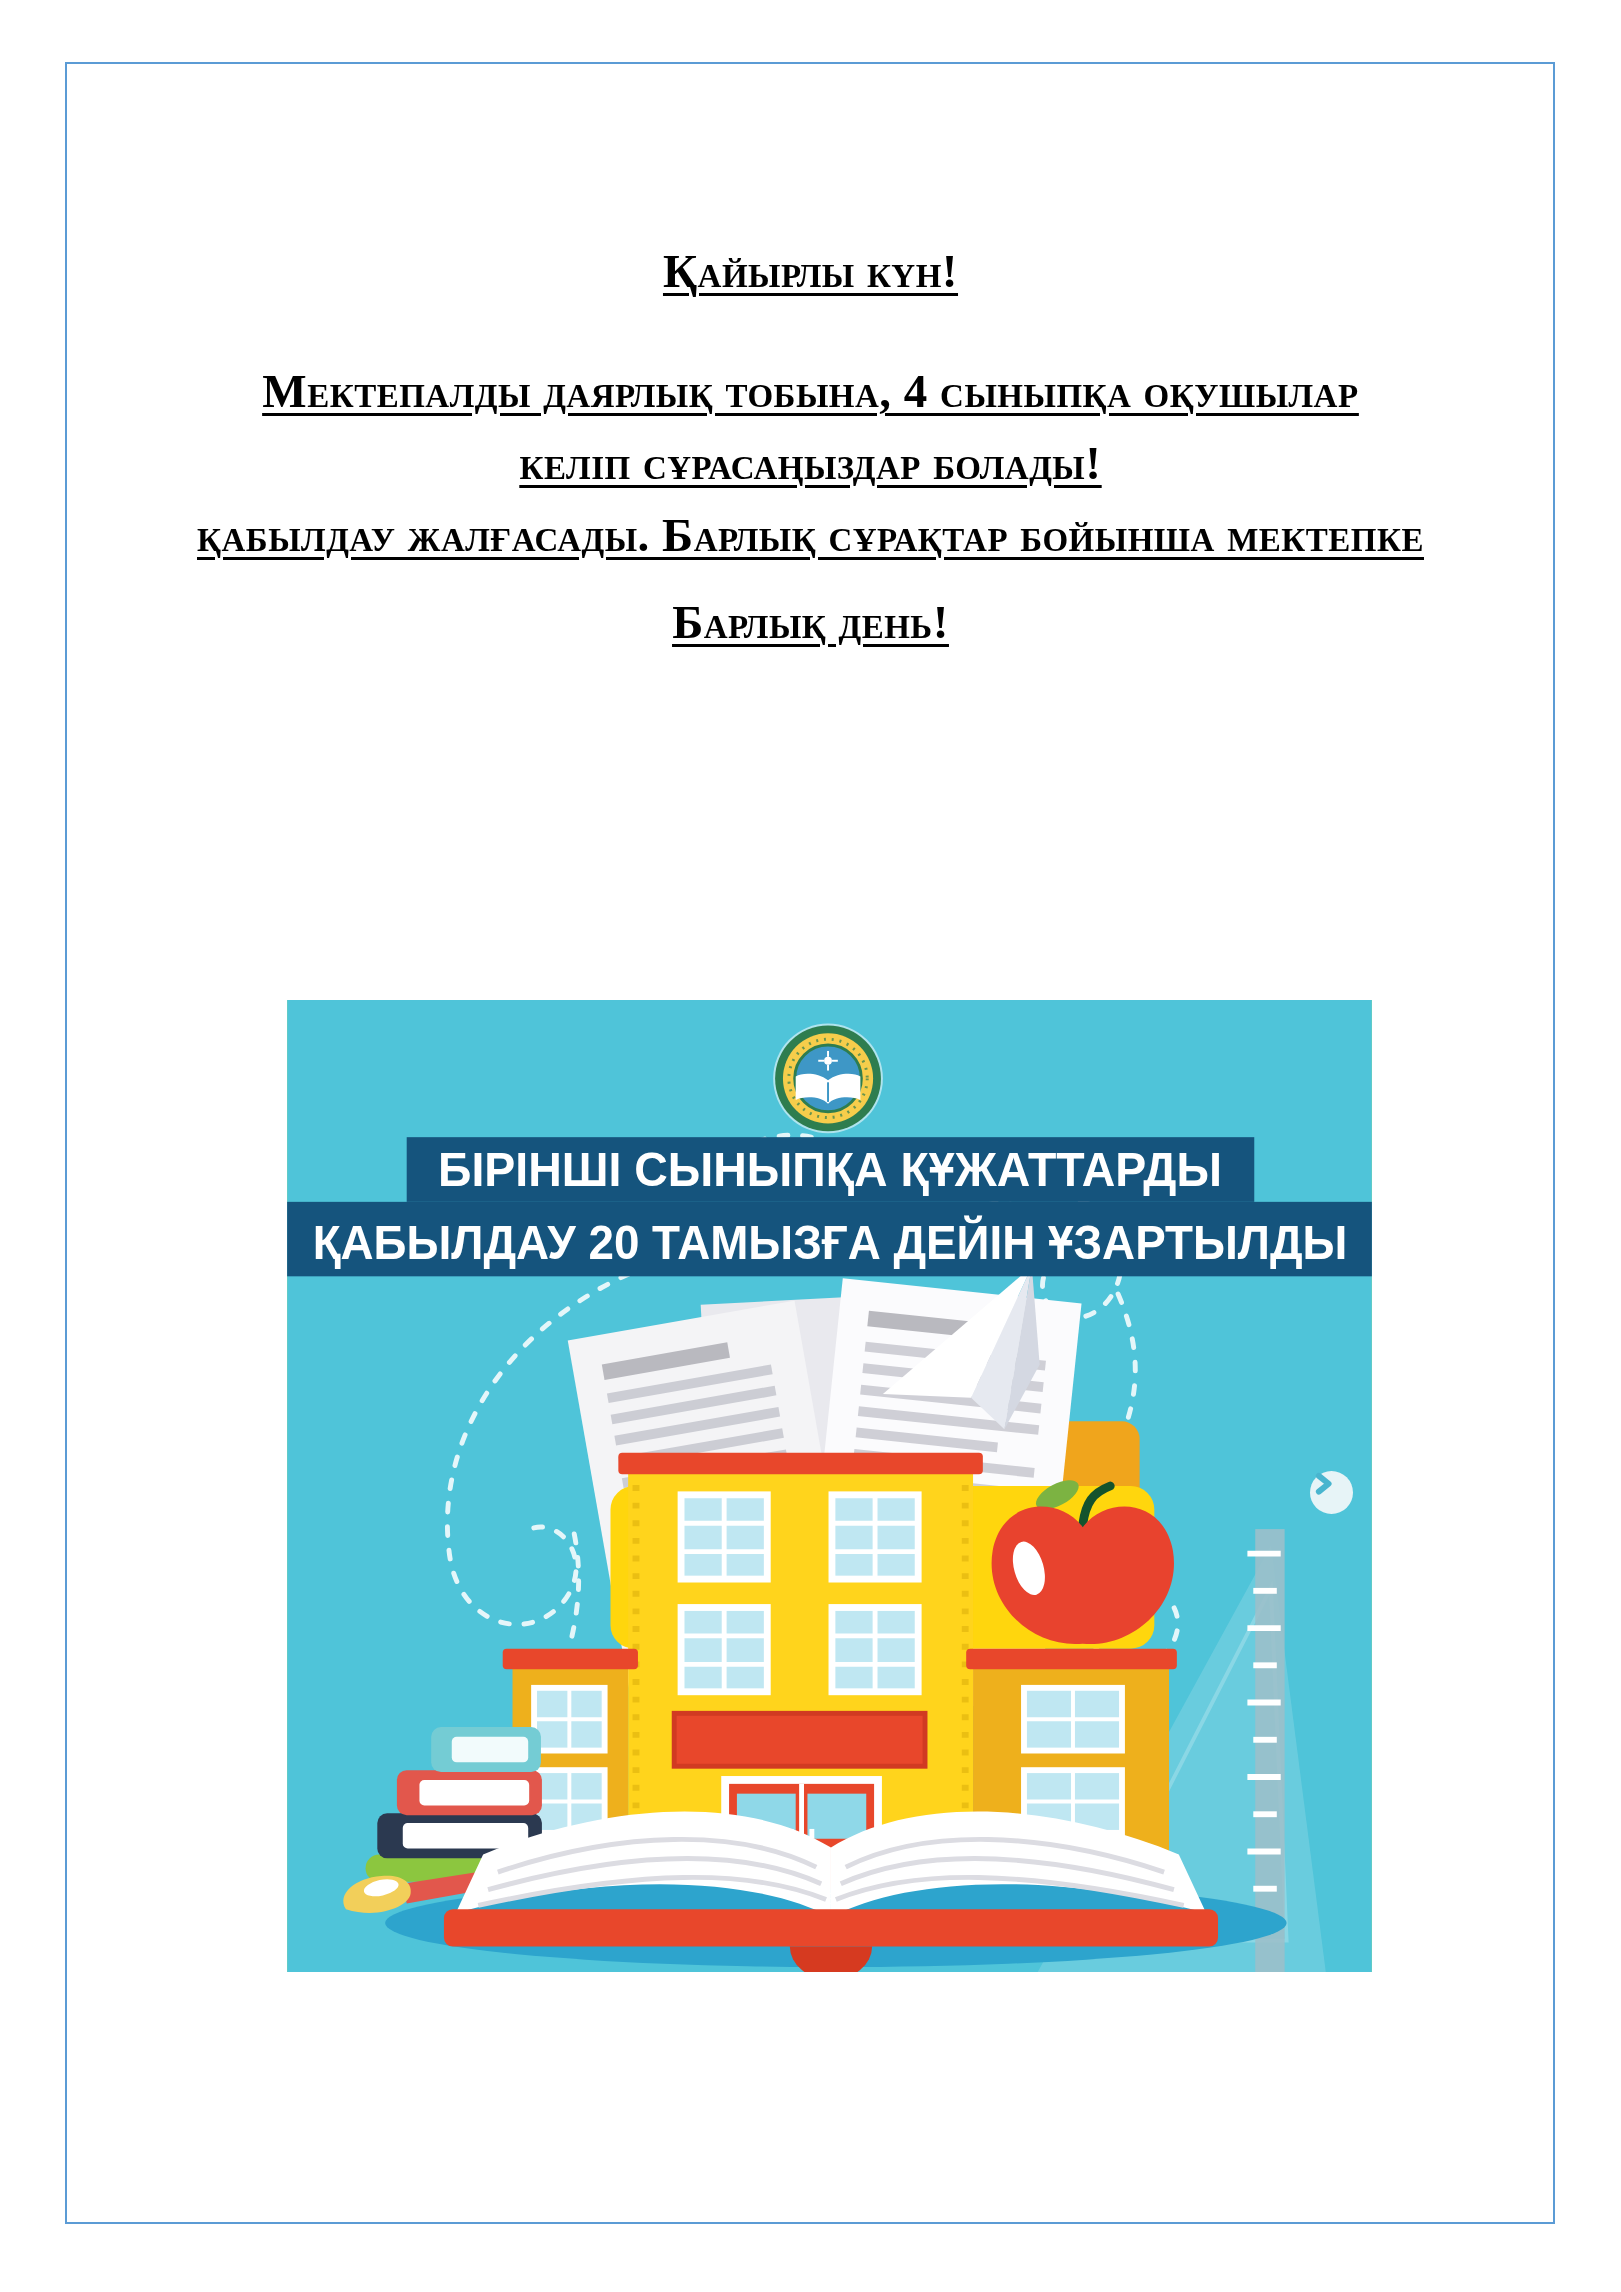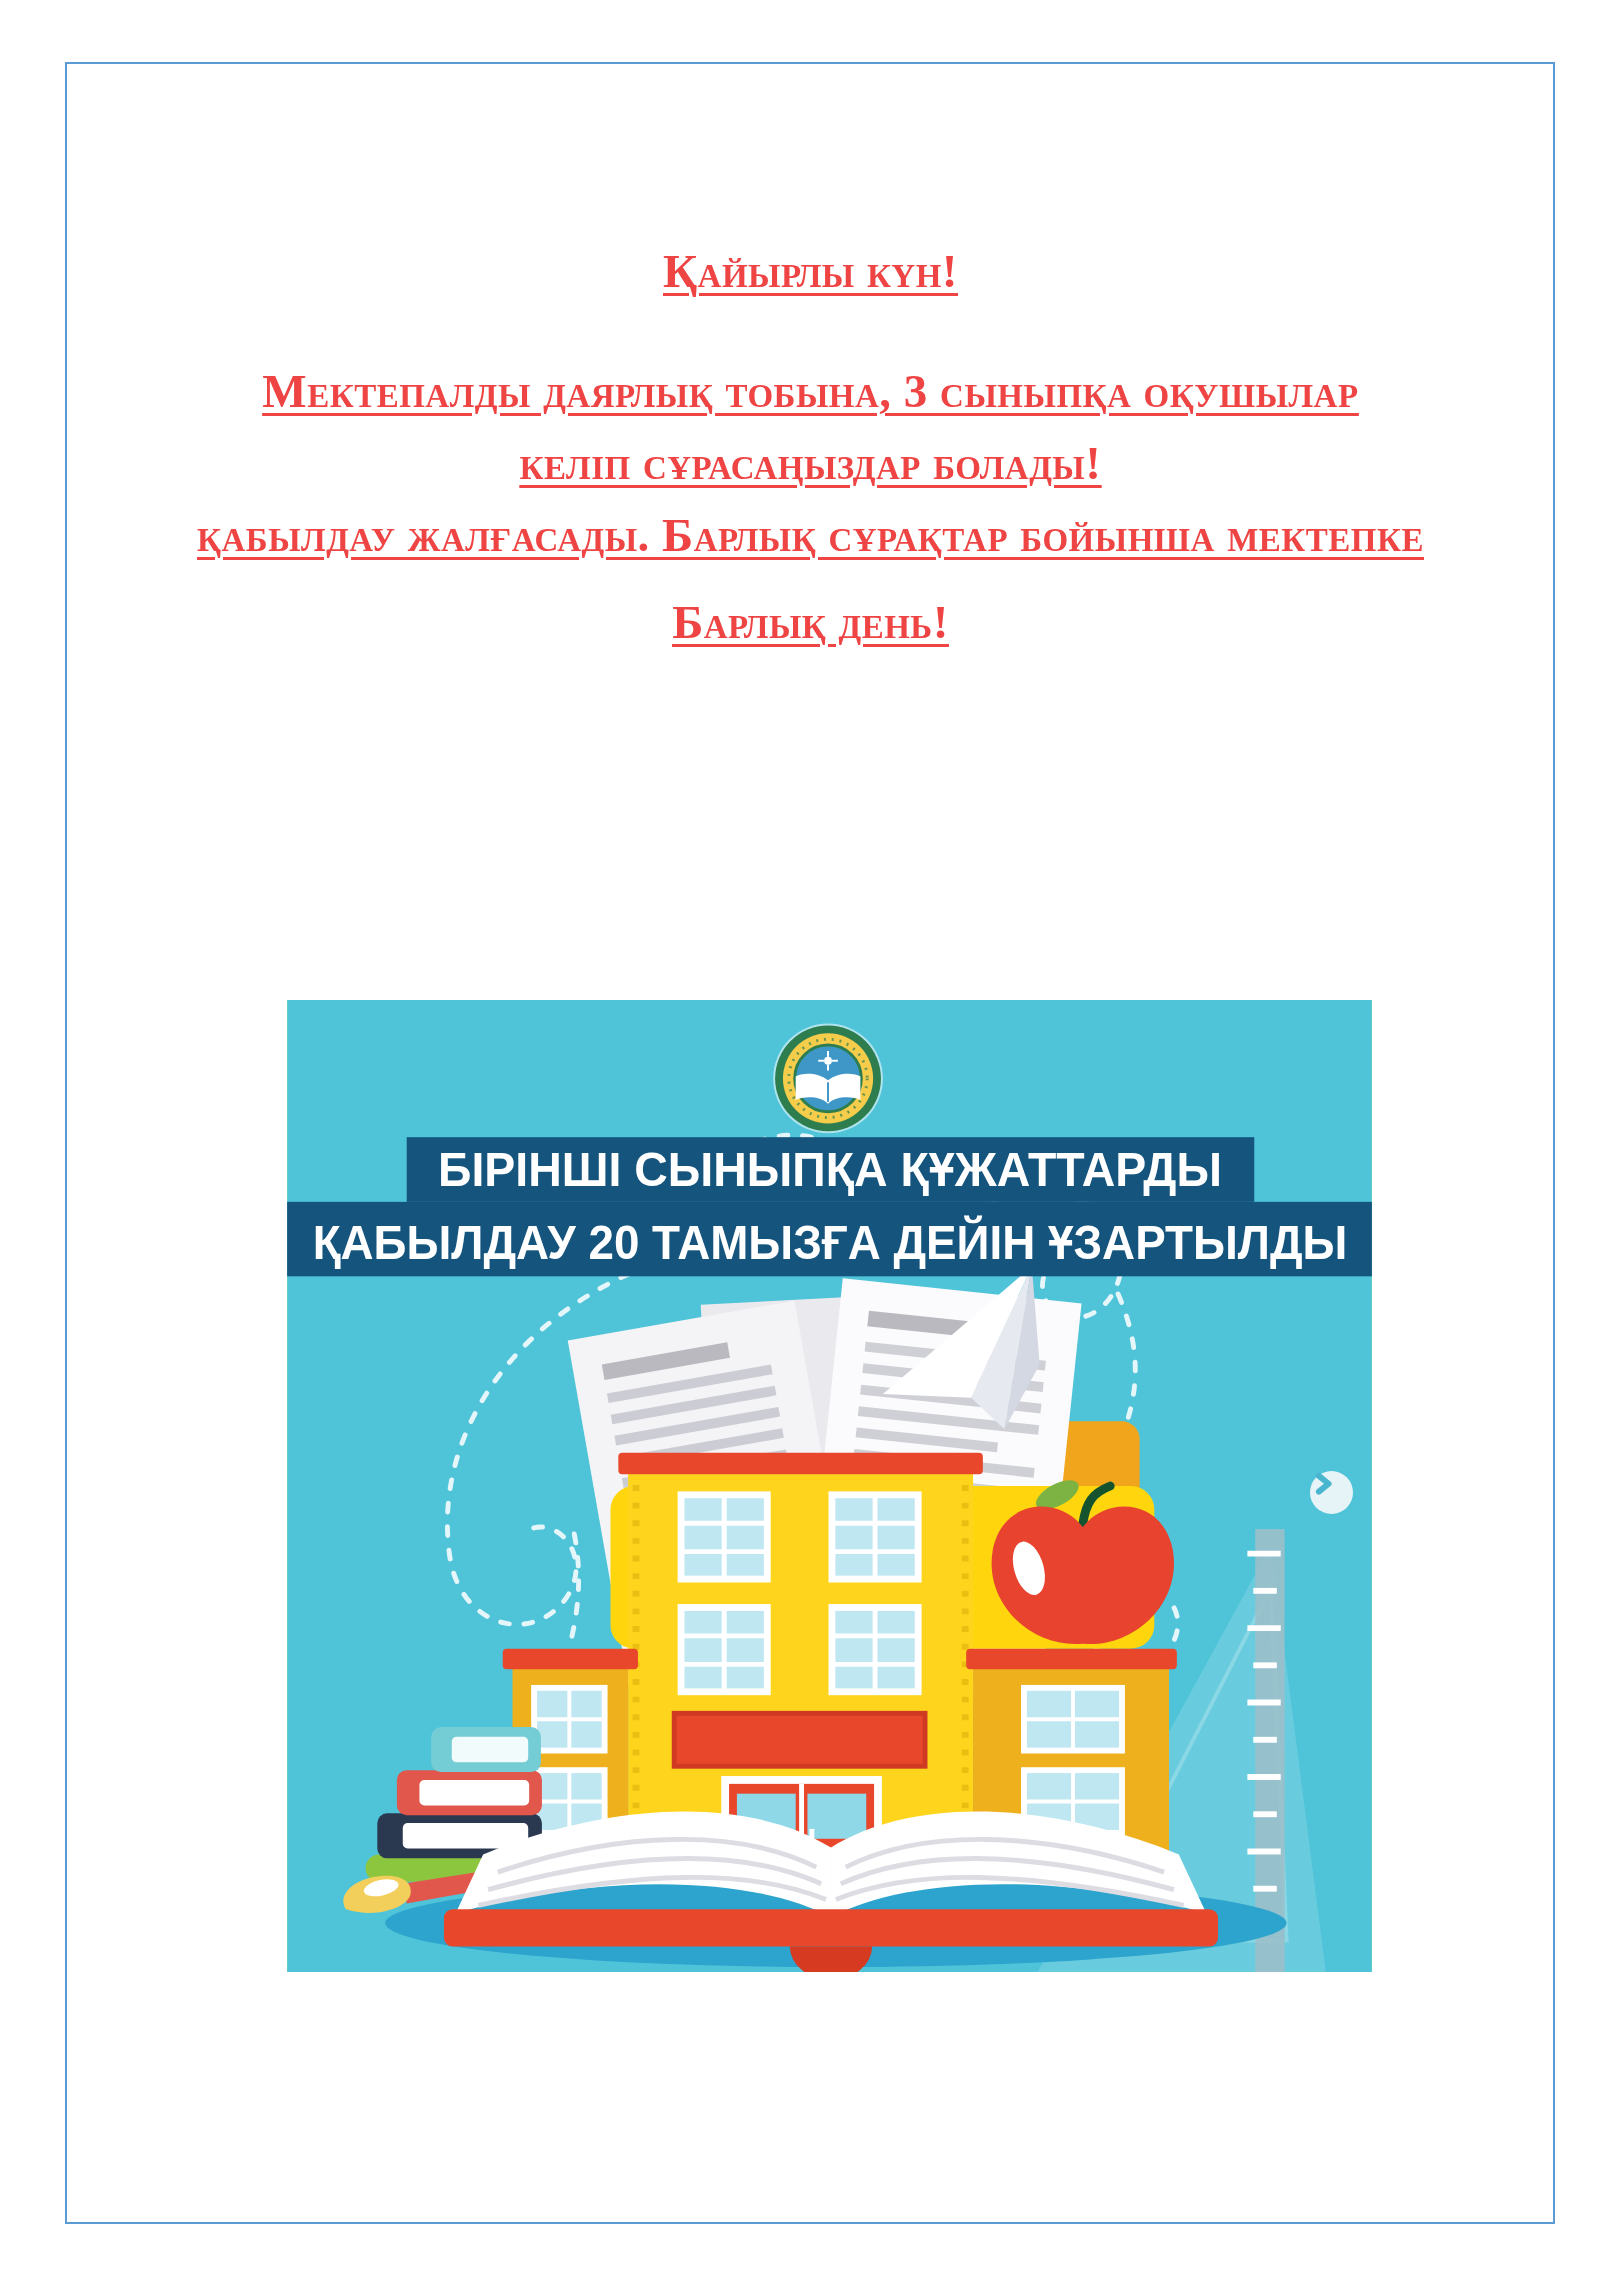--- a/index.html
+++ b/index.html
@@ -1,42 +1,42 @@
 <!DOCTYPE html>
 <html><head>
 <meta charset="utf-8">
 <style>
   html,body{margin:0;padding:0;background:#ffffff;}
   #page{position:relative;width:1621px;height:2293px;background:#fff;overflow:hidden;
         font-family:"Liberation Serif",serif;}
   #border-frame{position:absolute;left:65px;top:62px;width:1486px;height:2158px;
         border:2.9px solid #5b9bd5;}
   .doc-text{position:absolute;left:105px;width:1411px;text-align:center;
-        font-weight:bold;font-variant:small-caps;color:#ef4444;
+        font-weight:bold;font-variant:small-caps;color:#000000;
         font-size:47px;line-height:72px;letter-spacing:0.5px;
         text-decoration:underline;text-decoration-thickness:2.9px;text-underline-offset:5.9px;}
   .doc-text div{text-decoration:inherit;}
   #banner-image{position:absolute;left:287px;top:1000px;width:1085px;height:972px;
         background:#bef264;overflow:hidden;}
   #banner-image svg{position:absolute;left:0;top:0;}
   #next-button{position:absolute;left:1023px;top:471px;width:43px;height:43px;border-radius:50%;
         background:#e7f4f7;display:flex;align-items:center;justify-content:center;cursor:pointer;}
 </style>
 </head>
 <body>
 
 <div id="page">
   <div id="border-frame"></div>
 
   <div class="doc-text" style="top:235px">
     <div>Қайырлы күн!</div>
   </div>
 
   <div class="doc-text" style="top:355px">
-    <div>Мектепалды даярлық тобына, 3 сыныпқа оқушылар</div>
+    <div>Мектепалды даярлық тобына, 4 сыныпқа оқушылар</div>
     <div>келіп сұрасаңыздар болады!</div>
     <div>қабылдау жалғасады. Барлық сұрақтар бойынша мектепке</div>
   </div>
 
   <div class="doc-text" style="top:586px">
     <div>Барлық день!</div>
   </div>
 
   <div class="doc-text" style="top:694px">
   </div>

